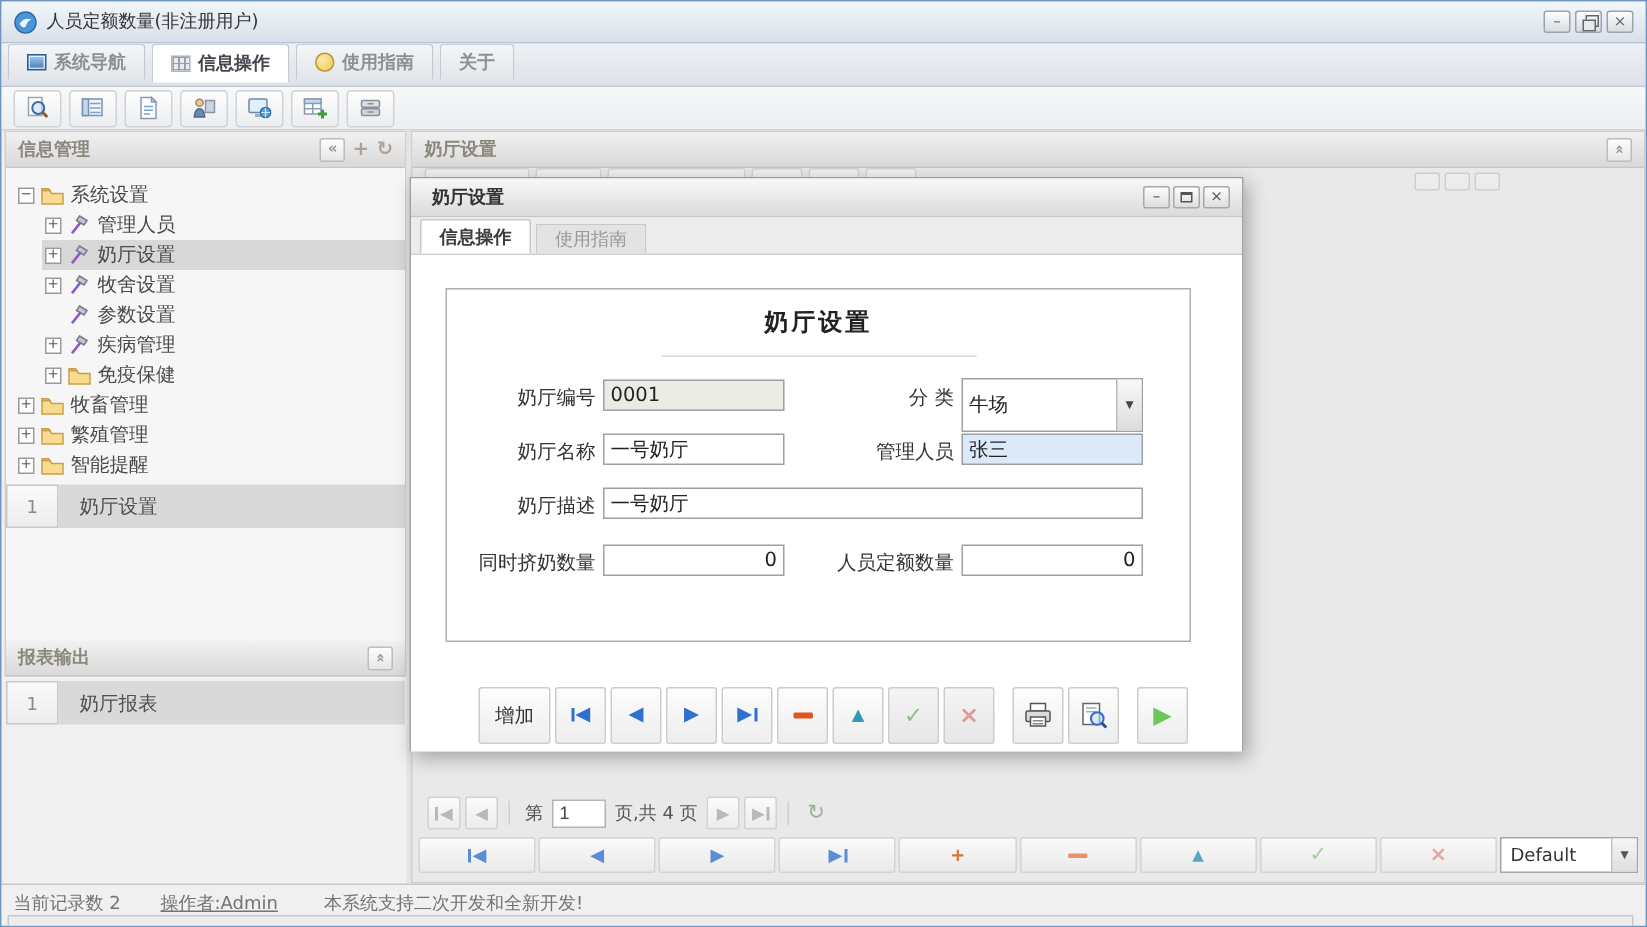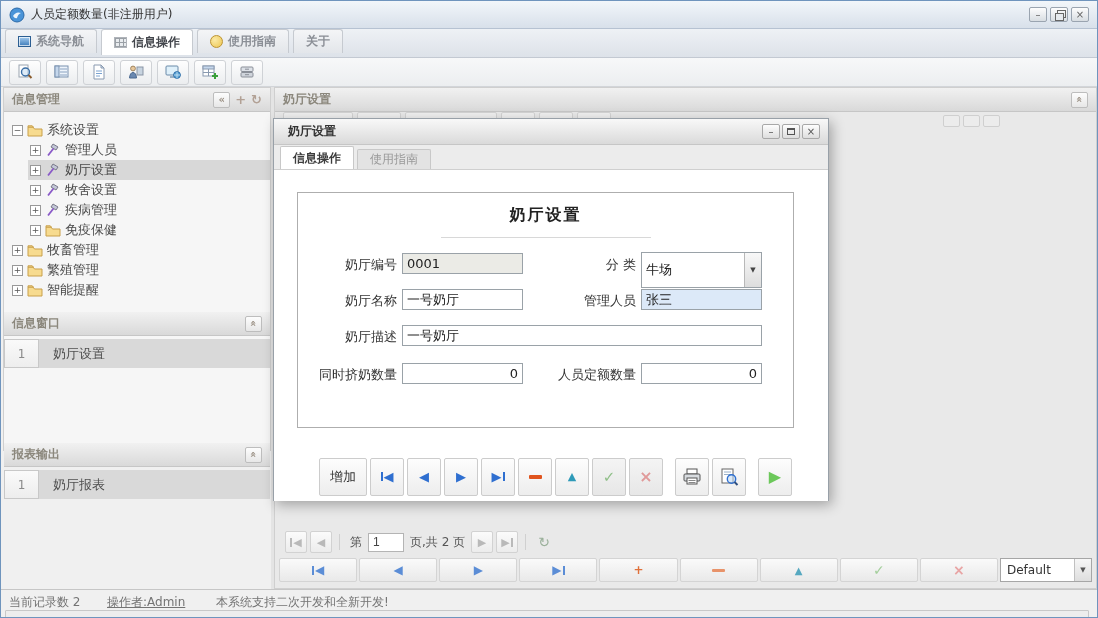--- a/index.html
+++ b/index.html
@@ -323,25 +323,33 @@
         </div>
         <div class="tree-row lvl1">
           <span class="expander">+</span>
           <span class="ticon"><svg viewBox="0 0 16 14">
                 <path d="M8 1 l5 3 -2 3 -5 -3 Z" fill="#c2c6d6" stroke="#7a7a8a"></path>
                 <line x1="3" y1="12.5" x2="8.5" y2="5.5" stroke="#8a5ac8" stroke-width="1.8"></line>
               </svg></span>
           <span class="tlabel">牧舍设置</span>
         </div>
         <div class="tree-row lvl1">
-          <span class="expander">+</span>
+          <span class="expander none"></span>
           <span class="ticon"><svg viewBox="0 0 16 14">
                 <path d="M8 1 l5 3 -2 3 -5 -3 Z" fill="#c2c6d6" stroke="#7a7a8a"></path>
                 <line x1="3" y1="12.5" x2="8.5" y2="5.5" stroke="#8a5ac8" stroke-width="1.8"></line>
               </svg></span>
+          <span class="tlabel">参数设置</span>
+        </div>
+        <div class="tree-row lvl1">
+          <span class="expander">+</span>
+          <span class="ticon"><svg viewBox="0 0 16 14">
+                <path d="M8 1 l5 3 -2 3 -5 -3 Z" fill="#c2c6d6" stroke="#7a7a8a"></path>
+                <line x1="3" y1="12.5" x2="8.5" y2="5.5" stroke="#8a5ac8" stroke-width="1.8"></line>
+              </svg></span>
           <span class="tlabel">疾病管理</span>
         </div>
         <div class="tree-row lvl1">
           <span class="expander">+</span>
           <span class="ticon"><svg viewBox="0 0 16 14">
                 <path d="M1 4 h5 l1.5 2 H15 V13 H1 Z" fill="#f7db8f" stroke="#c9a04a"></path>
                 <path d="M1 4 V2.8 h4.3 l1 1.2 Z" fill="#fae7ad" stroke="#c9a04a"></path>
               </svg></span>
           <span class="tlabel">免疫保健</span>
         </div>
@@ -364,28 +372,20 @@
         <div class="tree-row lvl0">
           <span class="expander">+</span>
           <span class="ticon"><svg viewBox="0 0 16 14">
                 <path d="M1 4 h5 l1.5 2 H15 V13 H1 Z" fill="#f7db8f" stroke="#c9a04a"></path>
                 <path d="M1 4 V2.8 h4.3 l1 1.2 Z" fill="#fae7ad" stroke="#c9a04a"></path>
               </svg></span>
           <span class="tlabel">智能提醒</span>
         </div>
       </div>
 
-      <div class="panel-header subpanel-header" style="margin-top:12px;">
-        <span>信息窗口</span>
-        <span class="ph-tools">
-          <span class="ph-box">
-              <span class="chev-up">«</span>
-            </span>
-        </span>
-      </div>
       <div class="list-row">
         <div class="list-num">1</div>
         <div class="list-label">奶厅设置</div>
       </div>
 
       <div class="panel-header" style="margin-top:75px;">
         <span>报表输出</span>
         <span class="ph-tools">
           <span class="ph-box">
               <span class="chev-up">«</span>
@@ -430,21 +430,21 @@
               <span class="vbar"></span>
               <span>◀</span>
             </span>
           </div>
         <div class="pg-btn">
             <span>◀</span>
           </div>
         <div class="pg-sep"></div>
         <span class="pg-text">第</span>
         <input class="pg-input" readonly="" value="1" style="">
-        <span class="pg-text">页,共 2 页</span>
+        <span class="pg-text">页,共 4 页</span>
         <div class="pg-btn">
             <span>▶</span>
           </div>
         <div class="pg-btn">
             <span class="glyph-pair">
               <span>▶</span>
               <span class="vbar"></span>
             </span>
           </div>
         <div class="pg-sep"></div>

